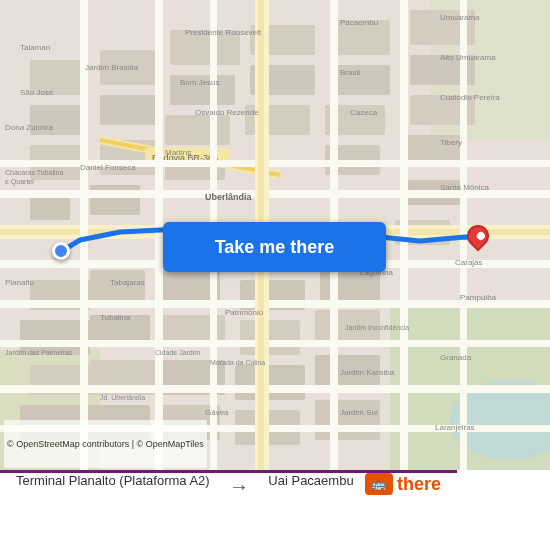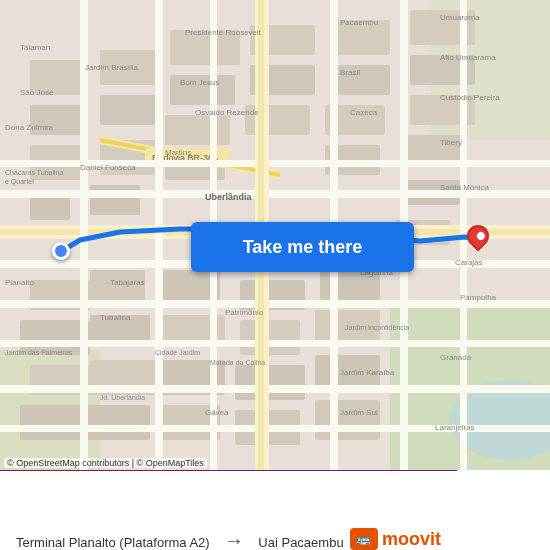--- a/index.html
+++ b/index.html
@@ -33,21 +33,20 @@
       border: none;
       border-radius: 6px;
       font-size: 18px;
       font-weight: bold;
       cursor: pointer;
       display: flex;
       align-items: center;
       justify-content: center;
       box-shadow: 0 2px 6px rgba(0,0,0,0.4);
       z-index: 10;
-      margin-left: 28px;
     }
 
     
     .marker-origin {
       position: absolute;
       width: 18px;
       height: 18px;
       background: #4285f4;
       border: 3px solid #fff;
       border-radius: 50%;
@@ -85,35 +84,35 @@
     }
 
     
     .osm-attribution {
       position: absolute;
       bottom: 2px;
       left: 4px;
       font-size: 9px;
       color: #333;
       background: rgba(255,255,255,0.7);
-      padding: 0 3px;
+      padding: 19px 3px;
       border-radius: 2px;
       z-index: 10;
     }
 
     
     #bottom-bar {
       width: 457px;
       height: 80px;
       background: #fff;
       display: flex;
-      align-items: flex-end;
+      align-items: flex-start;
       justify-content: space-between;
       padding: 0 16px;
-      border-top: 1px solid #701a75;
+      border-top: 3px solid #701a75;
       position: relative;
     }
 
     .route-from {
       font-size: 13px;
       color: #333;
       font-weight: 500;
       max-width: 220px;
     }
 
@@ -300,15 +299,15 @@
 
   <div class="osm-attribution">© OpenStreetMap contributors | © OpenMapTiles</div>
 </div>
 
 <div id="bottom-bar">
   <div class="route-from">Terminal Planalto (Plataforma A2)</div>
   <div class="route-arrow">→</div>
   <div class="route-to">Uai Pacaembu</div>
   <div class="moovit-logo">
     <div class="moovit-bus-icon">🚌</div>
-    <span class="moovit-logo-text">moovit</span>
+    <span class="moovit-logo-text">there</span>
   </div>
 </div>
 
 </body></html>

